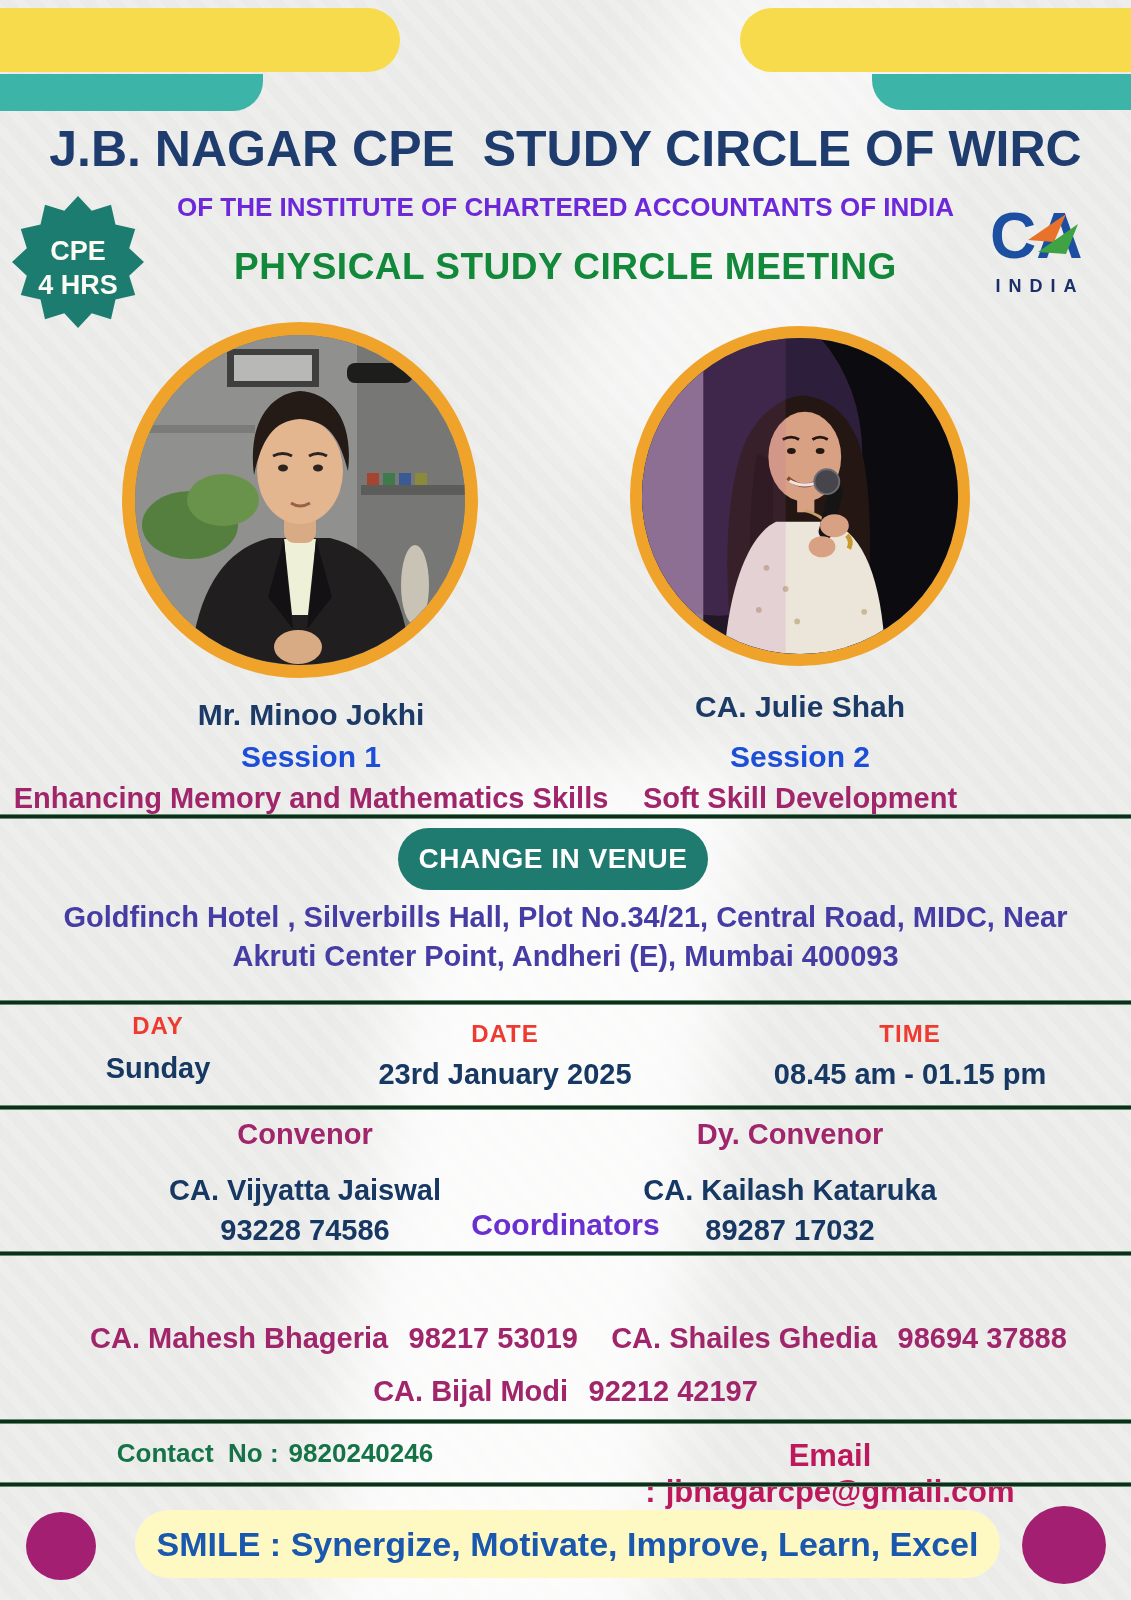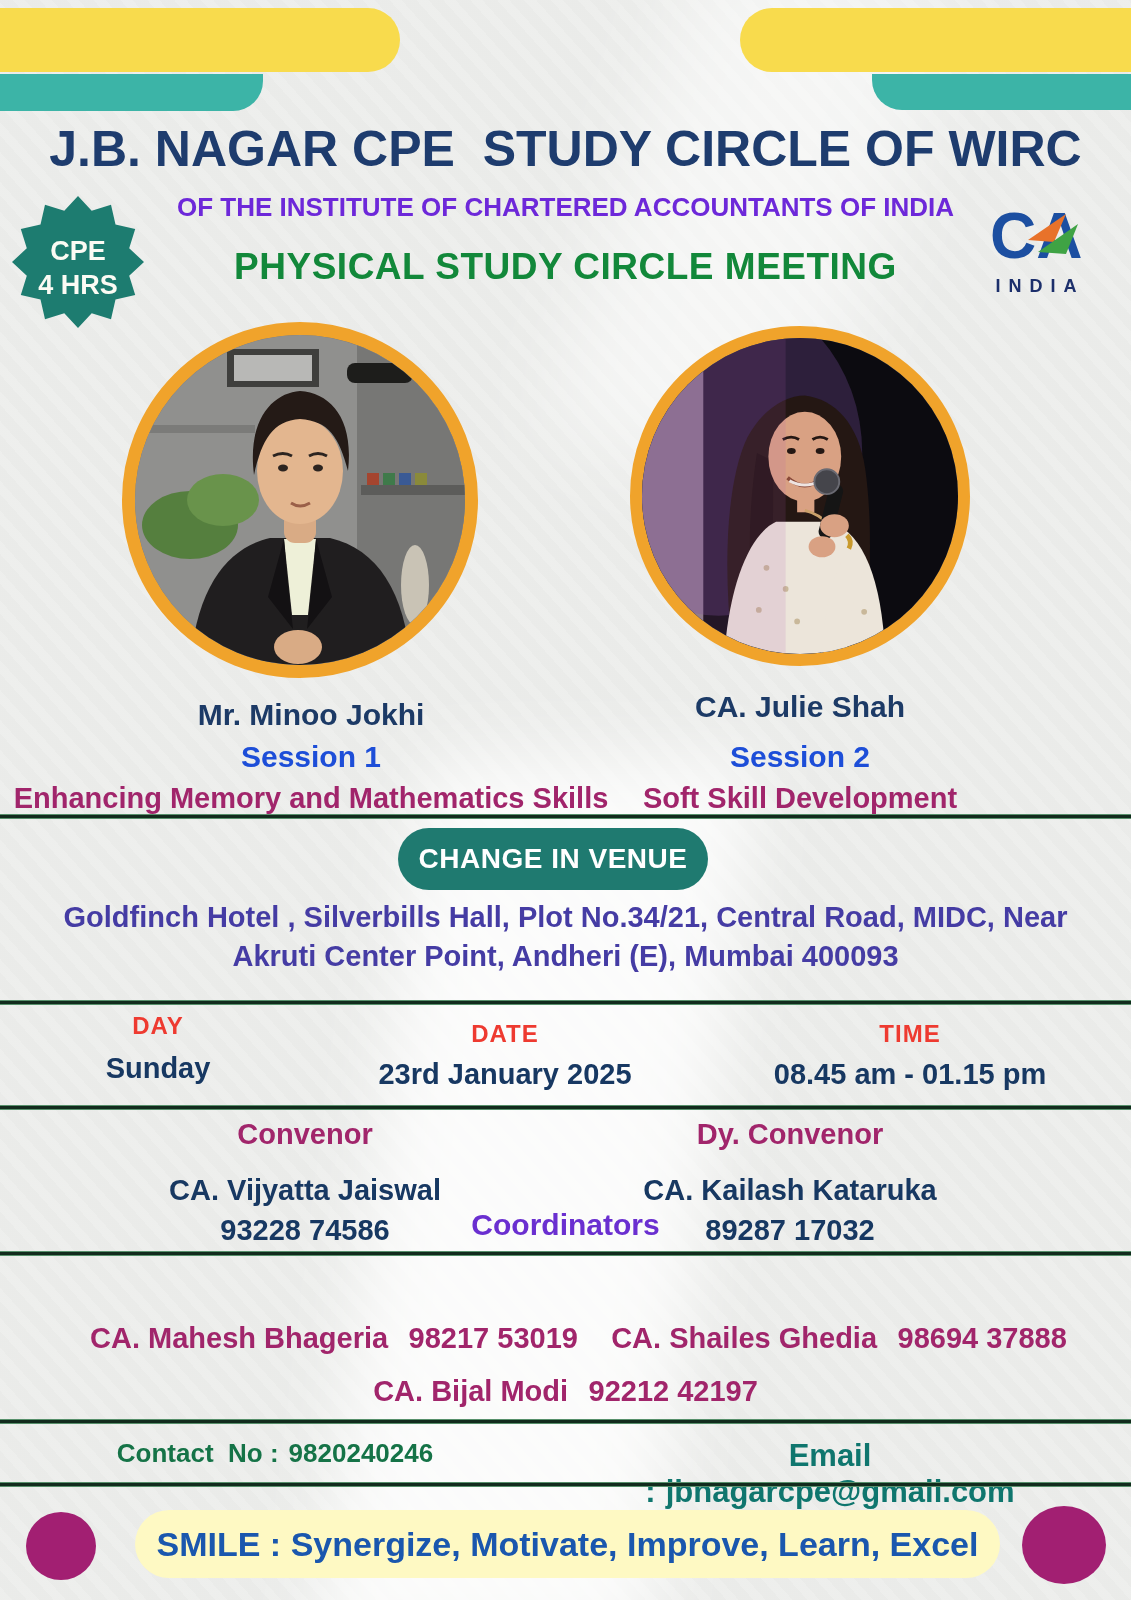--- a/index.html
+++ b/index.html
@@ -70,21 +70,21 @@
   .coord-title{top:1208px;font-size:30px;font-weight:bold;color:#6A2FD0;}
   .coord-row1-a{position:absolute;left:90px;top:1322px;width:500px;}
   .coord-row1-b{position:absolute;left:560px;top:1322px;width:490px;text-align:center;margin-left:34px;}
   .coord-row2{position:absolute;left:0;top:1375px;width:100%;text-align:center;}
   .coord-name,.coord-phone{font-size:29px;font-weight:bold;color:#A1256B;}
   .coord-phone{margin-left:16px;}
 
   .contact-line{position:absolute;left:60px;top:1438px;width:430px;text-align:center;font-size:26px;font-weight:bold;color:#157347;}
   .contact-line .lbl{white-space:pre-wrap;}
   .contact-line .num{margin-left:10px;}
-  .email-line{position:absolute;left:600px;top:1438px;width:460px;text-align:center;font-size:31px;font-weight:bold;color:#0f766e;}
+  .email-line{position:absolute;left:600px;top:1438px;width:460px;text-align:center;font-size:31px;font-weight:bold;color:#be185d;}
   .email-line .addr{margin-left:10px;}
 
   .dot{position:absolute;background:#A21F72;border-radius:50%;}
   .dot-left{left:26px;top:1512px;width:70px;height:68px;}
   .dot-right{left:1022px;top:1506px;width:84px;height:78px;}
   .smile-pill{position:absolute;left:135px;top:1510px;width:865px;height:68px;border-radius:36px;background:#fef9c3;
     display:flex;align-items:center;justify-content:center;font-size:34px;font-weight:bold;color:#1A57AE;}
 </style>
 </head>
 <body>

